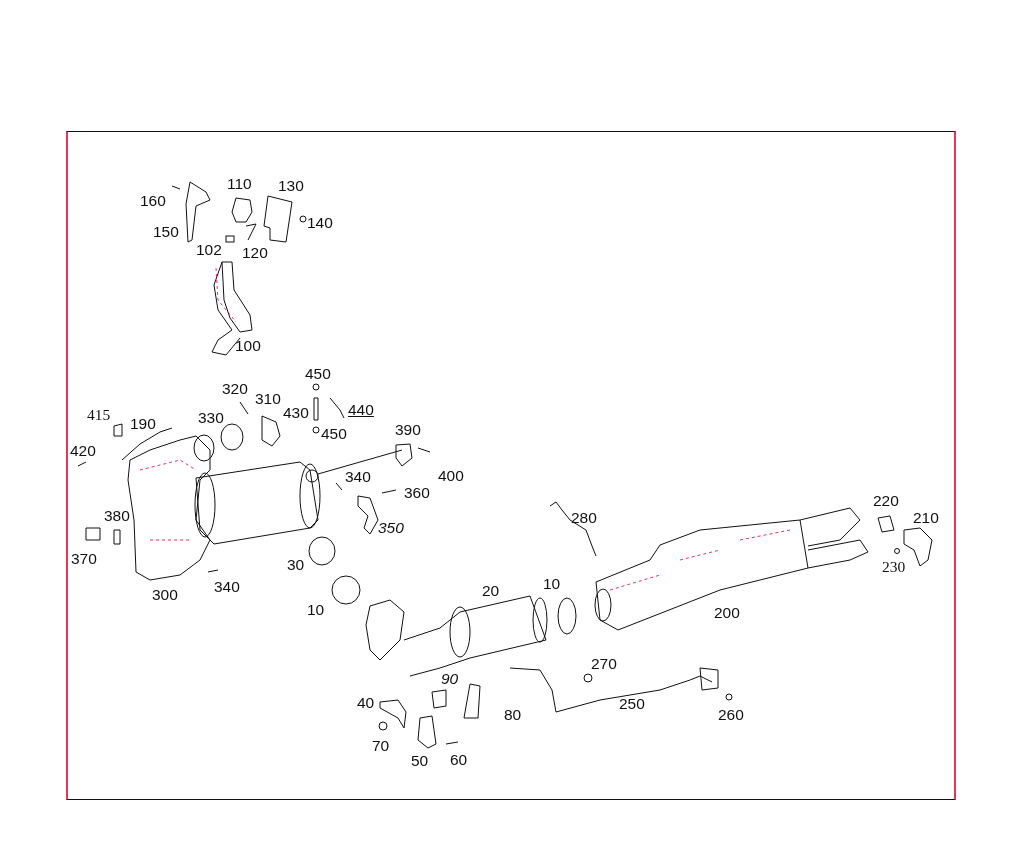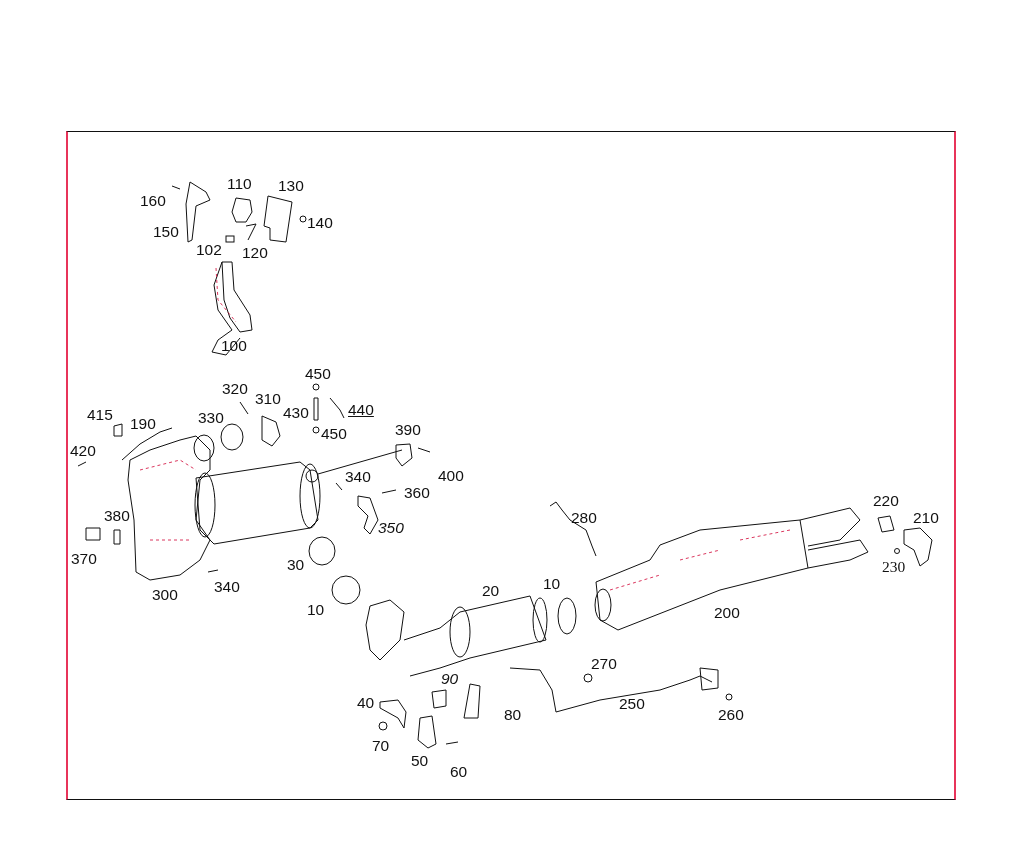--- a/index.html
+++ b/index.html
@@ -102,27 +102,27 @@
 </svg>
 
 <div id="callouts">
     <span class="callout" style="left: 140px; top: 181px; margin-top: 12px;">160</span>
     <span class="callout" style="left: 227px; top: 176px;">110</span>
     <span class="callout" style="left: 278px; top: 178px;">130</span>
     <span class="callout" style="left: 307px; top: 215px;">140</span>
     <span class="callout" style="left: 153px; top: 224px;">150</span>
     <span class="callout" style="left: 196px; top: 242px;">102</span>
     <span class="callout" style="left: 242px; top: 245px;">120</span>
-    <span class="callout" style="left: 221px; top: 338px;">100</span>
+    <span class="callout" style="left: 235px; top: 338px;">100</span>
     <span class="callout" style="left: 305px; top: 366px;">450</span>
     <span class="callout" style="left: 222px; top: 381px;">320</span>
     <span class="callout" style="left: 255px; top: 391px;">310</span>
     <span class="callout" style="left: 283px; top: 405px;">430</span>
     <span class="callout" style="left: 348px; top: 402px; text-decoration: underline;">440</span>
-    <span class="callout" style="left: 87px; top: 407px;">415</span>
+    <span class="callout" style="left: 87px; top: 407px; font-family: Liberation Serif, serif;">415</span>
     <span class="callout" style="left: 130px; top: 416px;">190</span>
     <span class="callout" style="left: 198px; top: 410px;">330</span>
     <span class="callout" style="left: 321px; top: 426px;">450</span>
     <span class="callout" style="left: 395px; top: 422px;">390</span>
     <span class="callout" style="left: 438px; top: 444px; margin-top: 24px;">400</span>
     <span class="callout" style="left: 70px; top: 443px;">420</span>
     <span class="callout" style="left: 345px; top: 469px;">340</span>
     <span class="callout" style="left: 404px; top: 485px;">360</span>
     <span class="callout" style="left: 104px; top: 508px;">380</span>
     <span class="callout" style="left: 378px; top: 520px; font-style: italic;">350</span>
@@ -139,14 +139,14 @@
     <span class="callout" style="left: 882px; top: 559px; font-family: Liberation Serif, serif;">230</span>
     <span class="callout" style="left: 714px; top: 605px;">200</span>
     <span class="callout" style="left: 591px; top: 656px;">270</span>
     <span class="callout" style="left: 441px; top: 671px; font-style: italic;">90</span>
     <span class="callout" style="left: 504px; top: 695px; margin-top: 12px;">80</span>
     <span class="callout" style="left: 357px; top: 695px;">40</span>
     <span class="callout" style="left: 619px; top: 696px;">250</span>
     <span class="callout" style="left: 718px; top: 707px;">260</span>
     <span class="callout" style="left: 372px; top: 738px;">70</span>
     <span class="callout" style="left: 411px; top: 753px;">50</span>
-    <span class="callout" style="left: 450px; top: 752px; margin-top: 12px;">60</span>
+    <span class="callout" style="left: 450px; top: 752px;">60</span>
   </div>
 
 </body></html>

